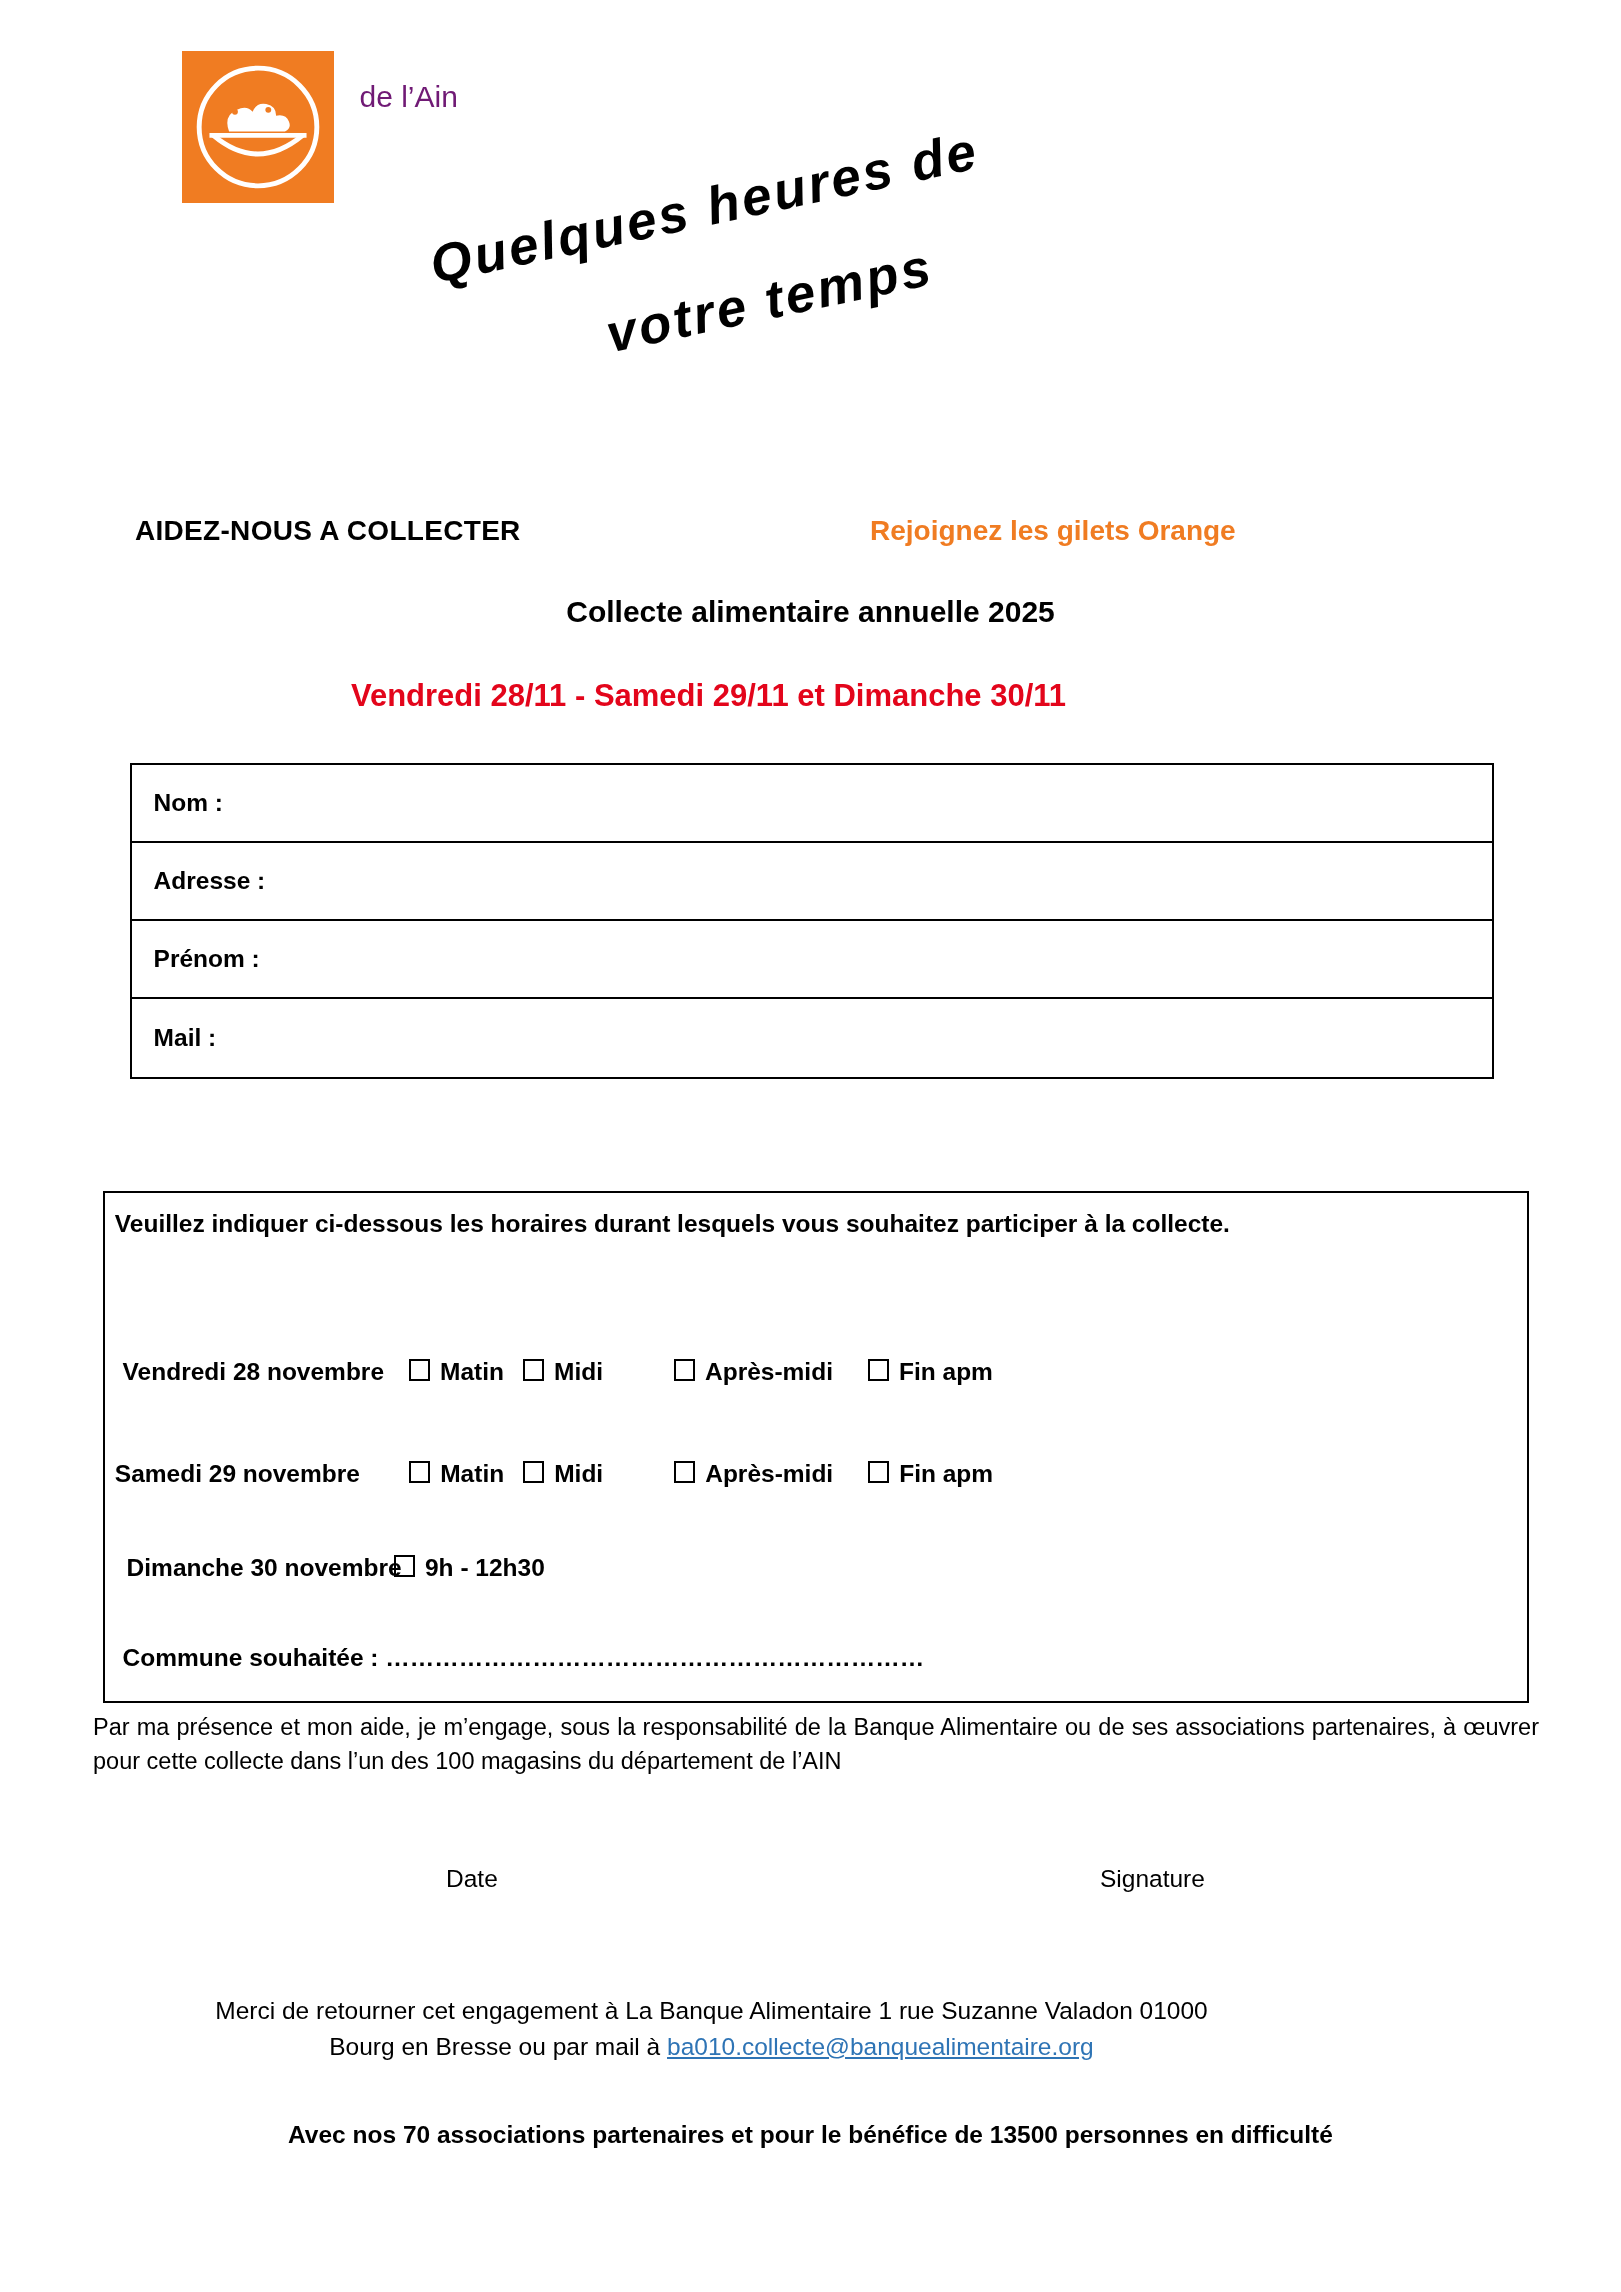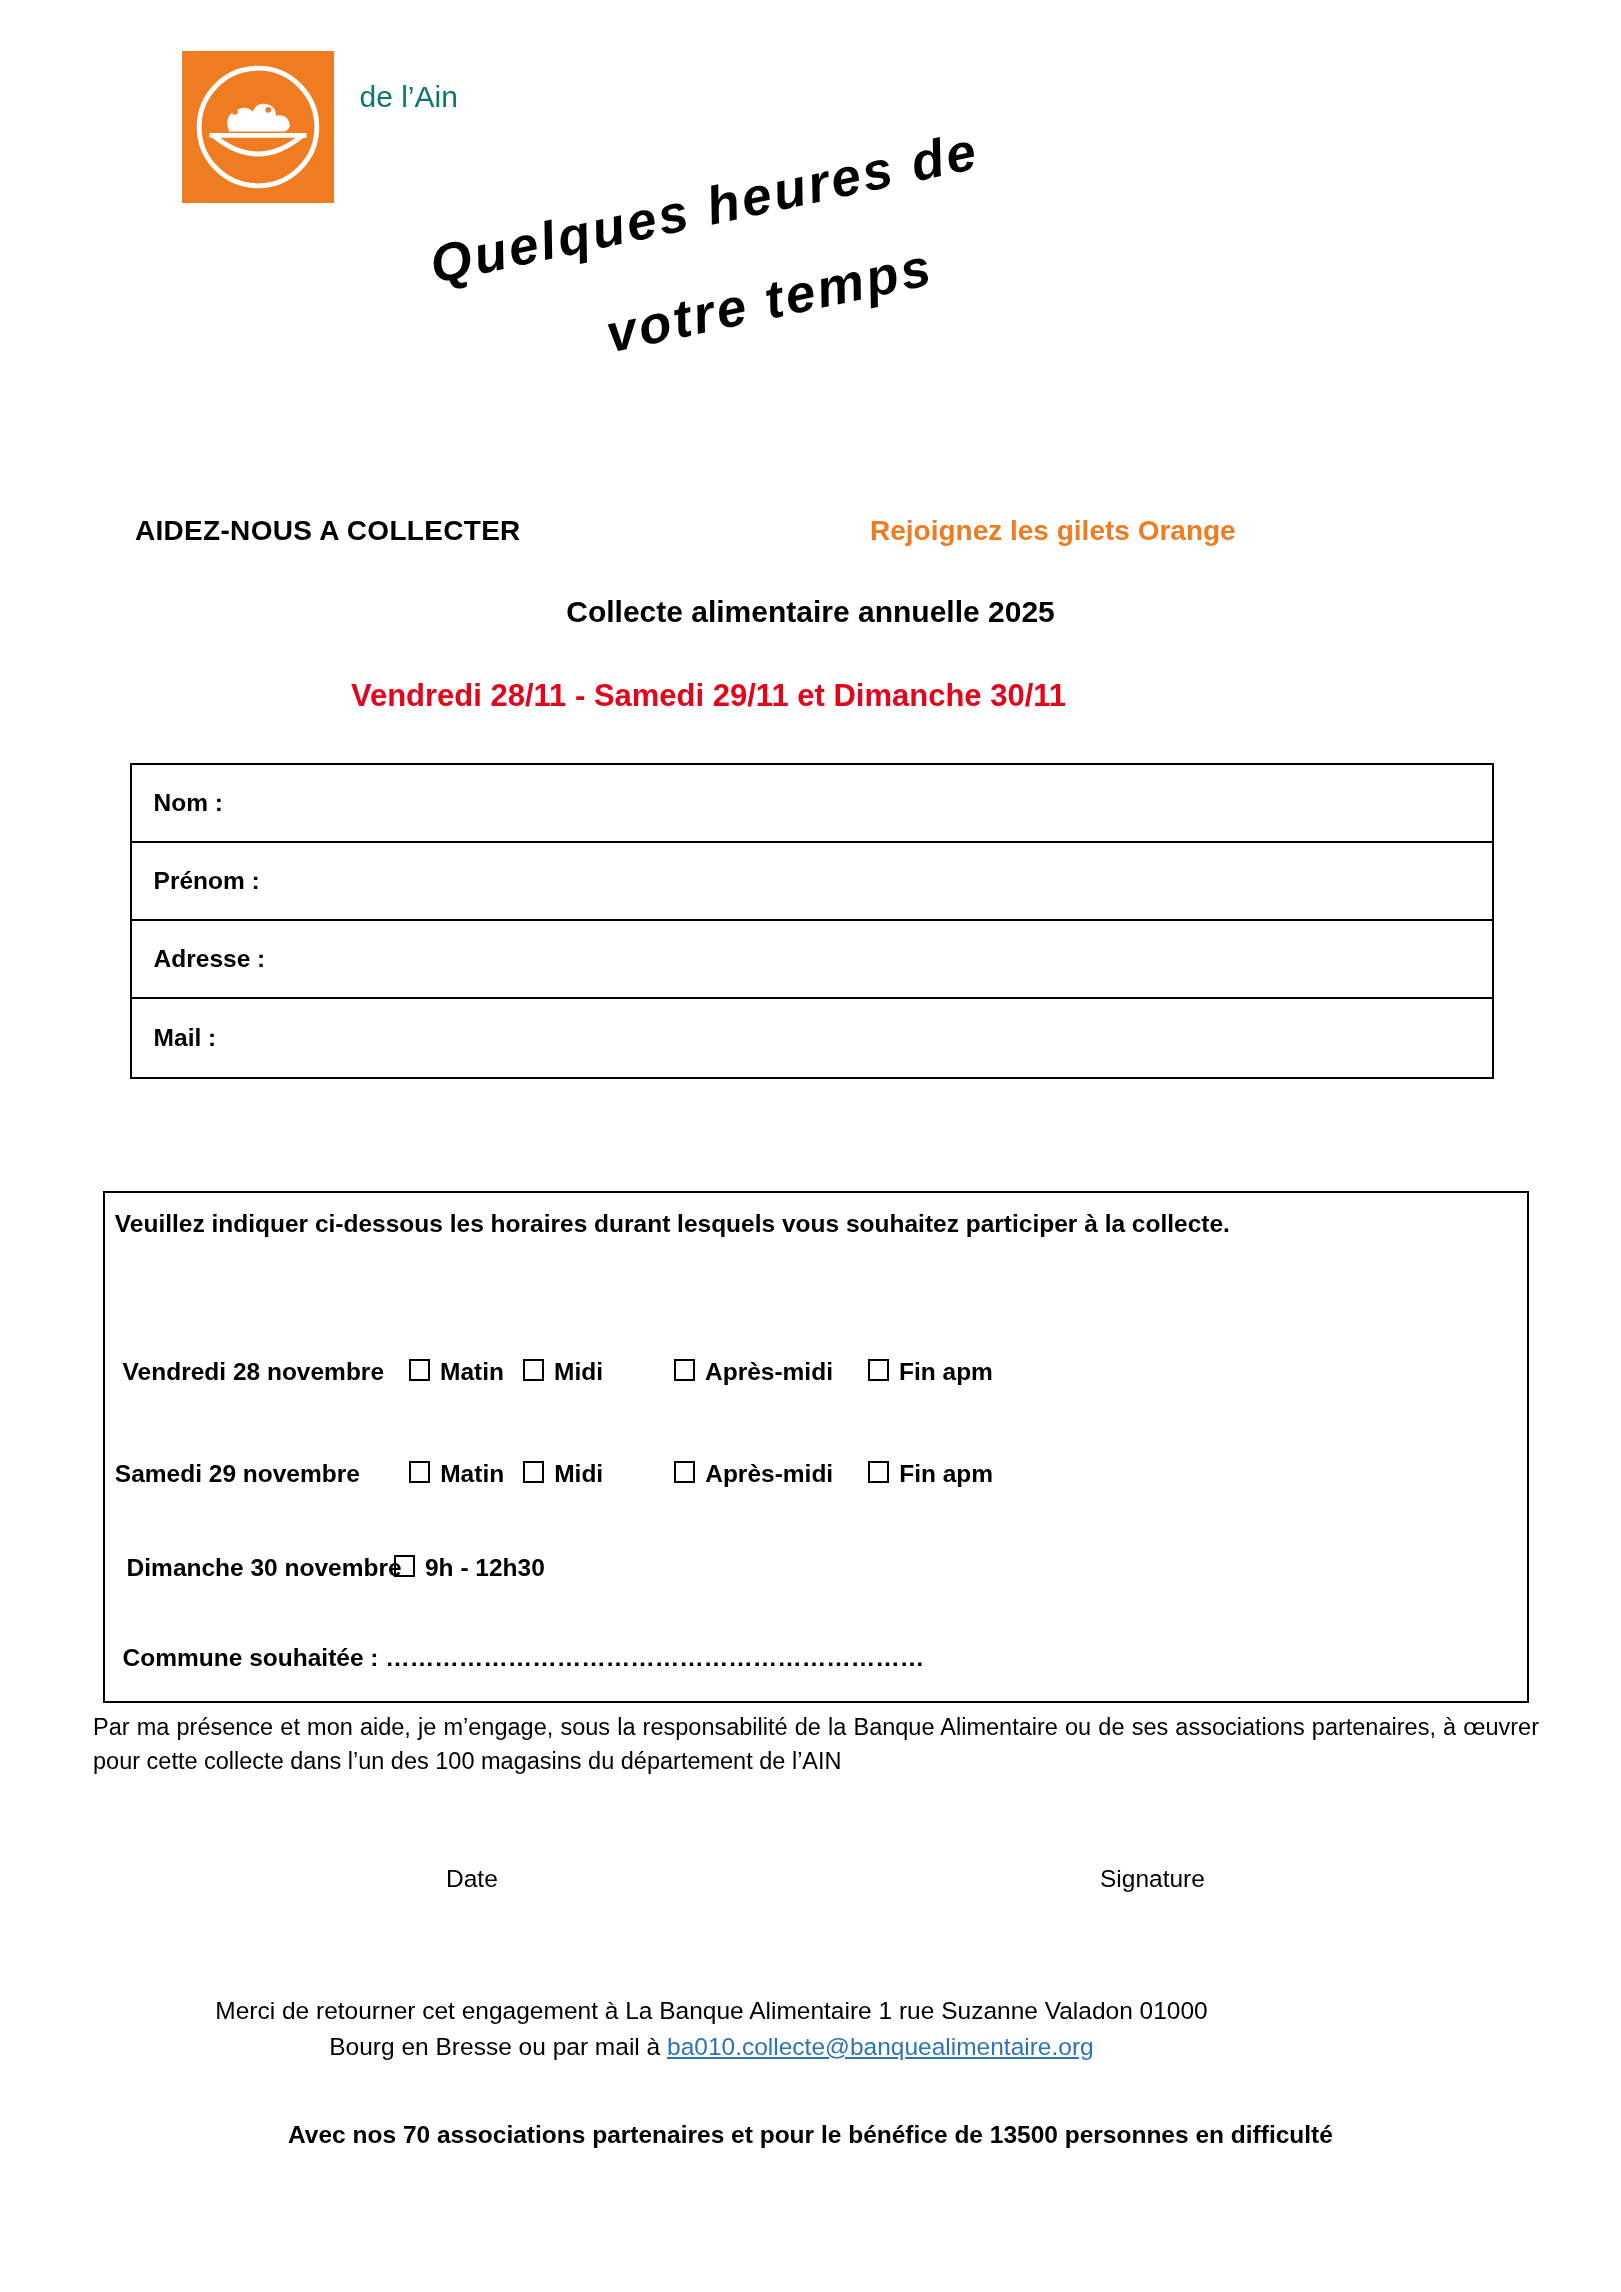--- a/index.html
+++ b/index.html
@@ -38,21 +38,21 @@
   }
   .brand-title {
     font-size: 46px;
     font-weight: bold;
     color: #F07C22;
     letter-spacing: 0px;
     line-height: 1.05;
   }
   .brand-sub {
     font-size: 30px;
-    color: #0f766e;
+    color: #701a75;
     margin-top: 7.8px;
   }
 
   
   .banner {
     position: absolute;
     left: 421px;
     top: 147px;
     width: 1078px;
     height: 216px;
@@ -279,24 +279,24 @@
 <div class="line-aidez">AIDEZ-NOUS A COLLECTER</div>
 <div class="line-rejoignez">Rejoignez les gilets Orange</div>
 <div class="line-collecte">Collecte alimentaire annuelle 2025</div>
 <div class="line-dates">Vendredi 28/11 - Samedi 29/11 et Dimanche 30/11</div>
 
 <div class="ident-table">
   <div class="ident-row">
     <span class="ident-label">Nom :</span>
   </div>
   <div class="ident-row">
+    <span class="ident-label">Adresse :</span>
+  </div>
+  <div class="ident-row">
     <span class="ident-label">Prénom :</span>
-  </div>
-  <div class="ident-row">
-    <span class="ident-label">Adresse :</span>
   </div>
   <div class="ident-row">
     <span class="ident-label">Mail :</span>
   </div>
 </div>
 
 <div class="sched-box">
   <div class="sched-intro">Veuillez indiquer ci-dessous les horaires durant lesquels vous souhaitez participer à la collecte.</div>
 
   <div class="day-row day-row-1">

